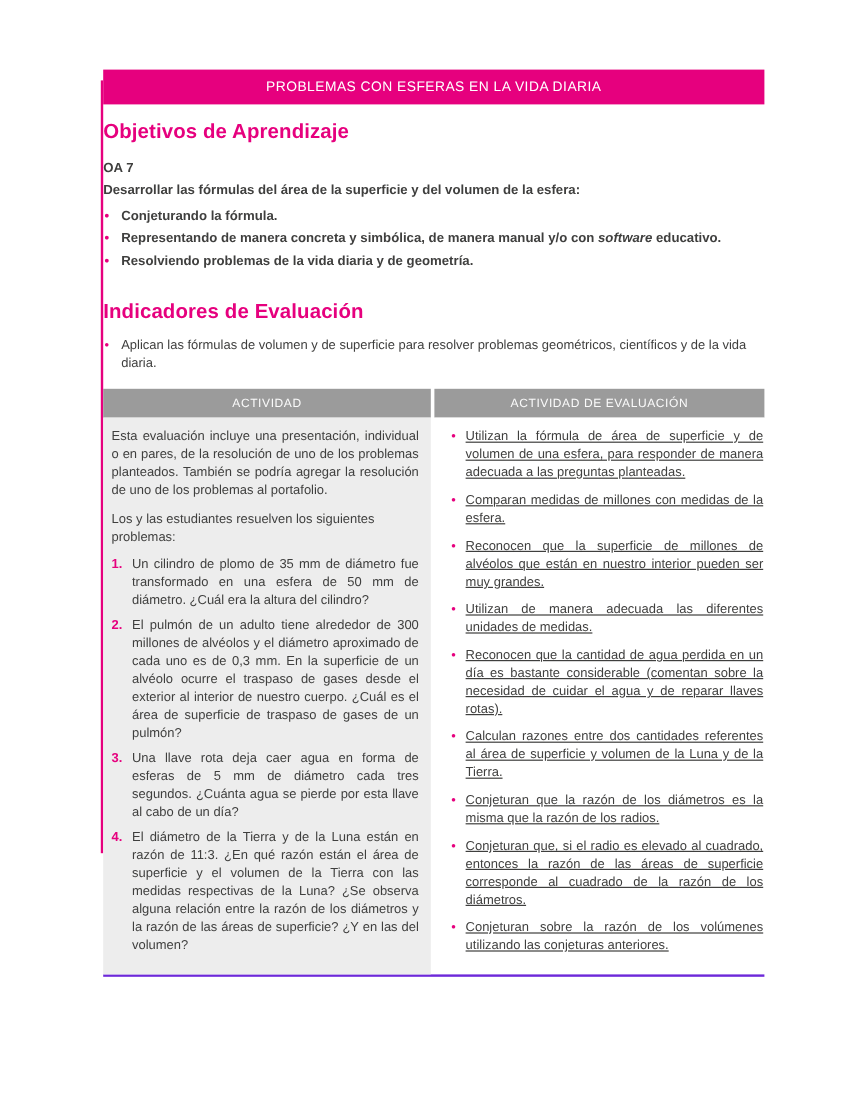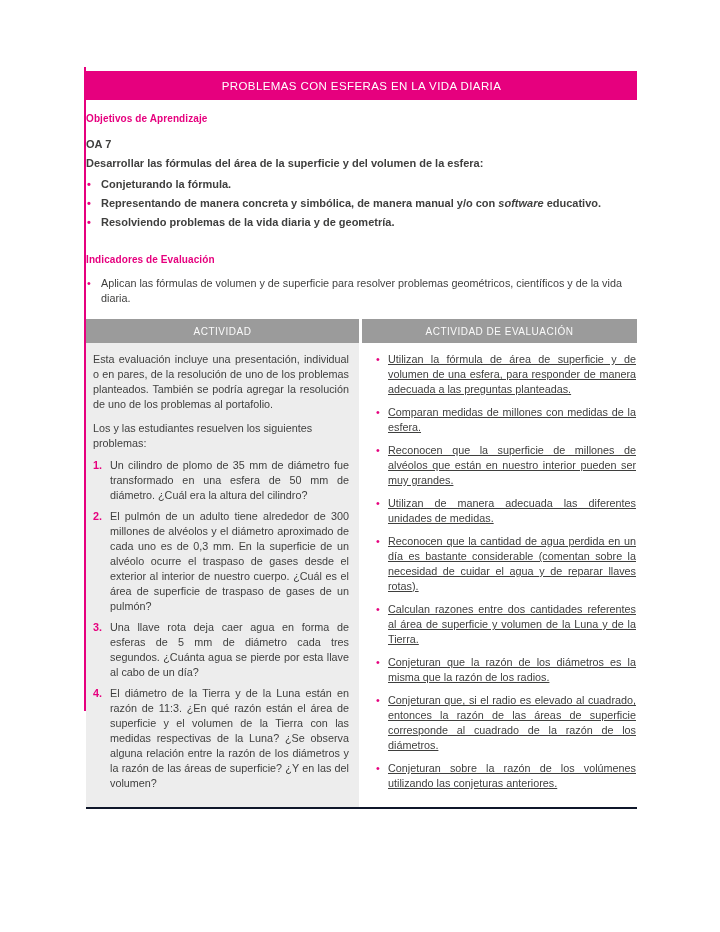--- a/index.html
+++ b/index.html
@@ -11,33 +11,33 @@
     position: relative;
     overflow: hidden;
   }
   .page { position: absolute; inset: 0; background: #fff; }
 
   .accent-line {
     position: absolute; left: 84px; top: 67px;
     width: 2px; height: 644px; background: #e6007e;
   }
 
-  .content { position: absolute; left: 86px; top: 71px; width: 551px; }
+  .content { position: absolute; left: 86px; top: 58px; width: 551px; }
 
   .banner {
     height: 29px; background: #e6007e;
     display: flex; align-items: center; justify-content: center;
   }
   .banner span {
     color: #ffffff; font-size: 11.5px; font-weight: 500;
     letter-spacing: 0.4px;
   }
 
   h2.mag {
-    color: #e6007e; font-size: 10px; font-weight: bold;
+    color: #e6007e; font-size: 17px; font-weight: bold;
     margin-top: 13px; letter-spacing: 0.1px;
   }
   h2.mag.ind { margin-top: 22px; }
 
   p.oa { margin-top: 14px; font-weight: bold; font-size: 11px; }
   p.intro { margin-top: 7px; font-weight: bold; font-size: 11px; }
 
   ul.obj-list { list-style: none; margin-top: 6px; }
   ul.obj-list li {
     position: relative; padding-left: 15px;
@@ -48,21 +48,21 @@
   .crit .dot {
     position: absolute; left: 1px; color: #e6007e;
   }
   ul.obj-list li i { font-weight: bold; }
 
   .ind-item {
     position: relative; padding-left: 15px;
     margin-top: 11px; font-size: 10.8px; line-height: 15px;
   }
 
-  .table { margin-top: 13px; border-bottom: 2px solid #0f172a; }
+  .table { margin-top: 13px; border-bottom: 2px solid #6d28d9; }
   .thead { display: flex; height: 24px; }
   .th {
     background: #9b9b9b; color: #fbfbfb;
     font-size: 10px; letter-spacing: 0.5px;
     display: flex; align-items: center; justify-content: center;
   }
   .th.left { width: 273px; }
   .th.right { flex: 1; margin-left: 3px; }
 
   .tbody { display: flex; min-height: 390px; align-items: flex-start; }

